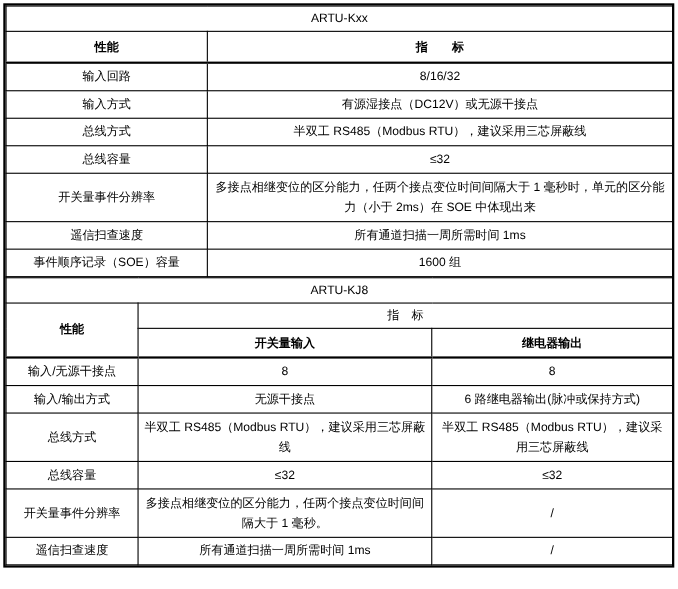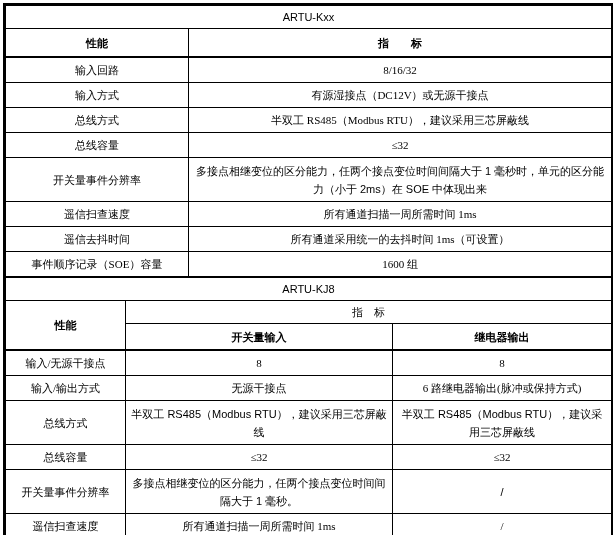--- a/index.html
+++ b/index.html
@@ -32,21 +32,21 @@
     padding: 1px 4px;
     line-height: 18px;
     overflow: hidden;
     word-break: break-all;
   }
   
   tr.r-title  td { height: 20px; }
   tr.r-head1  td { height: 25px; }
   tr.r-head2a td { height: 20px; }
   tr.r-head2b td { height: 23px; }
-  tr.r-single td { height: 22px; font-family: Liberation Serif, serif; }
+  tr.r-single td { height: 22px; }
   tr.r-double td { height: 41px; }
   
   .hsep { border-bottom: 2px solid #000000 !important; font-weight: bold; }
   table.t2 { border-top: 1px solid #000; }
 </style>
 </head>
 <body>
 
 <div class="sheet">
 
@@ -79,24 +79,20 @@
       <td>总线容量</td>
       <td>≤32</td>
     </tr>
     <tr class="r-double">
       <td>开关量事件分辨率</td>
       <td>多接点相继变位的区分能力，任两个接点变位时间间隔大于 1 毫秒时，单元的区分能力（小于 2ms）在 SOE 中体现出来</td>
     </tr>
     <tr class="r-single">
       <td>遥信扫查速度</td>
       <td>所有通道扫描一周所需时间 1ms</td>
-    </tr>
-    <tr class="r-single">
-      <td>遥信去抖时间</td>
-      <td>所有通道采用统一的去抖时间 1ms（可设置）</td>
     </tr>
     <tr class="r-single">
       <td>事件顺序记录（SOE）容量</td>
       <td>1600 组</td>
     </tr>
   </tbody>
     </table>
 
   <table class="spec t2">
     <colgroup>

